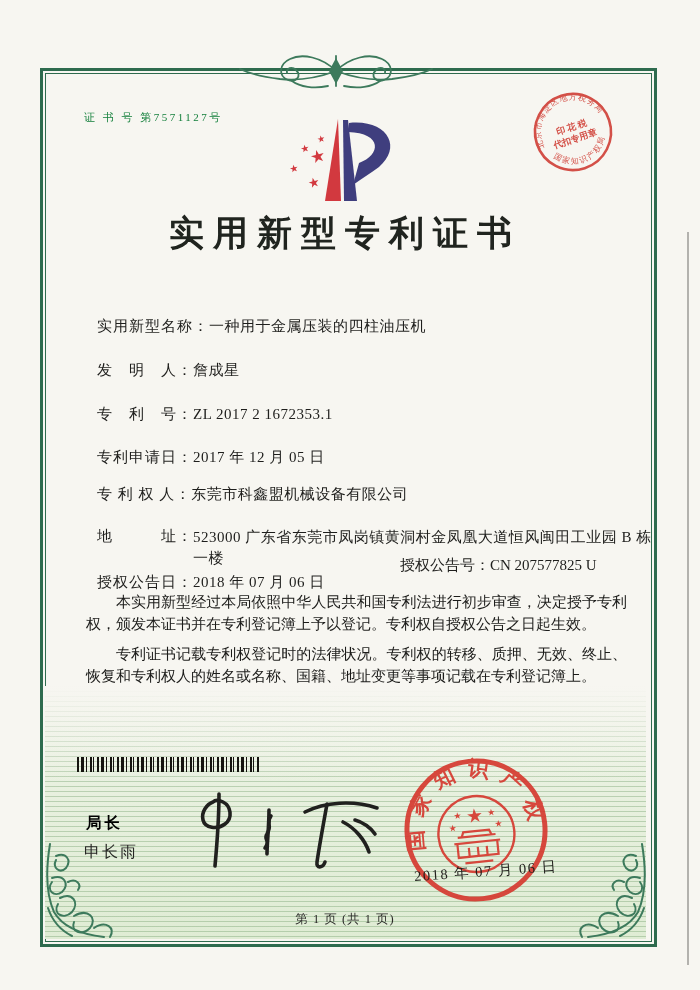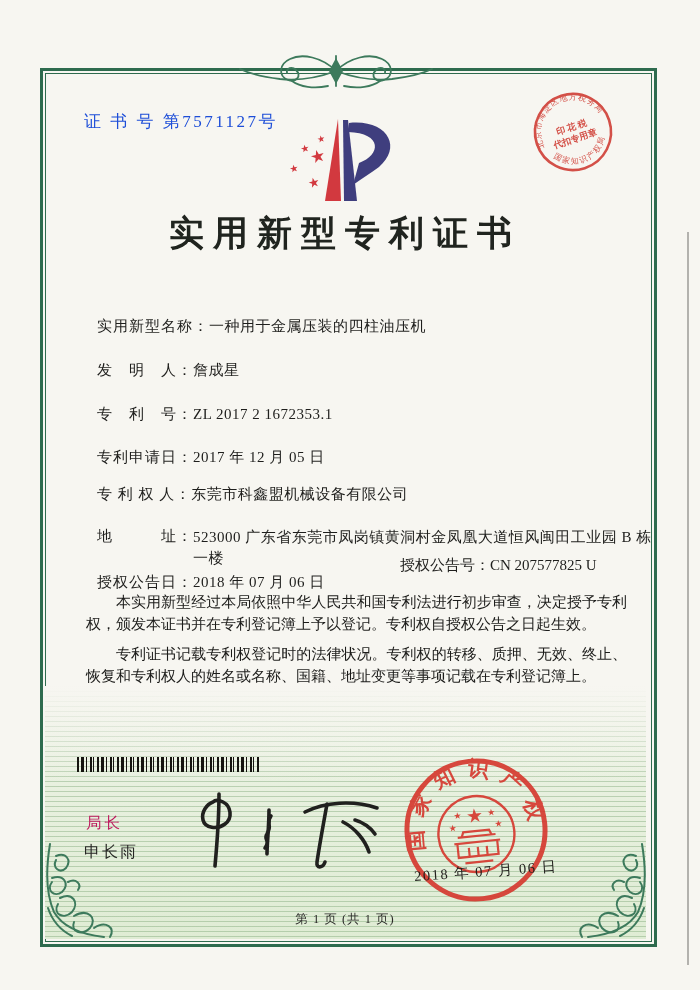--- a/index.html
+++ b/index.html
@@ -10,39 +10,39 @@
   
   .border-box{position:absolute;left:40px;top:68px;width:611px;height:873px;
               border:3px solid #2e6b4e;}
   .border-box::after{content:"";position:absolute;inset:2px;border:1px solid #2e6b4e;}
   
   .green-zone{position:absolute;left:45px;top:686px;width:601px;height:253px;
       background:
         linear-gradient(to bottom, rgba(247,246,241,1) 0%, rgba(247,246,241,0) 38%),
         repeating-linear-gradient(to bottom, rgba(110,156,104,0.38) 0 1px, rgba(255,255,255,0) 1px 5px),
         linear-gradient(to bottom,#eef3e6 0%,#dfecd4 100%);}
-  .cert-number{left:84px;top:110px;font-size:17px;letter-spacing:2.5px;color:#1d4ed8;white-space:pre;}
+  .cert-number{left:84px;top:110px;font-size:11px;letter-spacing:2.5px;color:#15803d;white-space:pre;}
   .title{left:30px;top:210px;width:630px;text-align:center;font-size:35px;font-weight:bold;
          letter-spacing:9px;color:#20241f;}
   .frow{position:absolute;left:82px;font-size:15px;color:#1e1e1c;white-space:pre;}
   .flabel{letter-spacing:1px;}
   .fvalue{letter-spacing:0.5px;}
   .fvalue.wrap{display:inline-block;width:462px;white-space:pre-wrap;vertical-align:top;line-height:21px;}
   .grantno{position:absolute;left:318px;top:0;white-space:pre;}
   .paras{left:79px;top:584px;width:555px;font-size:15px;line-height:22.4px;color:#1b1b19;
          text-align:justify;}
   .paras p{margin:7px;text-indent:2em;}
   .barcode{left:77px;top:757px;width:182px;height:15px;
       background:repeating-linear-gradient(90deg,
         #15140f 0 2px, transparent 2px 4px,
         #15140f 4px 7px, transparent 7px 9px,
         #15140f 9px 10px, transparent 10px 13px,
         #15140f 13px 15px, transparent 15px 16px,
         #15140f 16px 17px, transparent 17px 20px);}
-  .bureau-title{left:86px;top:813px;font-size:15.5px;font-weight:400;color:#be185d;letter-spacing:3px;}
+  .bureau-title{left:86px;top:813px;font-size:15.5px;font-weight:700;color:#000000;letter-spacing:3px;}
   .bureau-name{left:84px;top:842px;font-size:16px;font-weight:400;color:#262624;letter-spacing:2px;}
   .seal-date{left:414px;top:862px;font-size:14.5px;color:#23221f;letter-spacing:1.5px;
              transform:rotate(-4deg);white-space:pre;}
   .footer{left:0;top:911px;width:690px;text-align:center;font-size:12.5px;color:#2a2a28;letter-spacing:1px;}
   .scan-line{left:687px;top:232px;width:2px;height:733px;background:#8f8e8a;opacity:.65;}
   .rot-tax{transform:rotate(-18deg);}
   .rot-seal{transform:rotate(-6deg);}
 </style>
 </head>
 <body>

